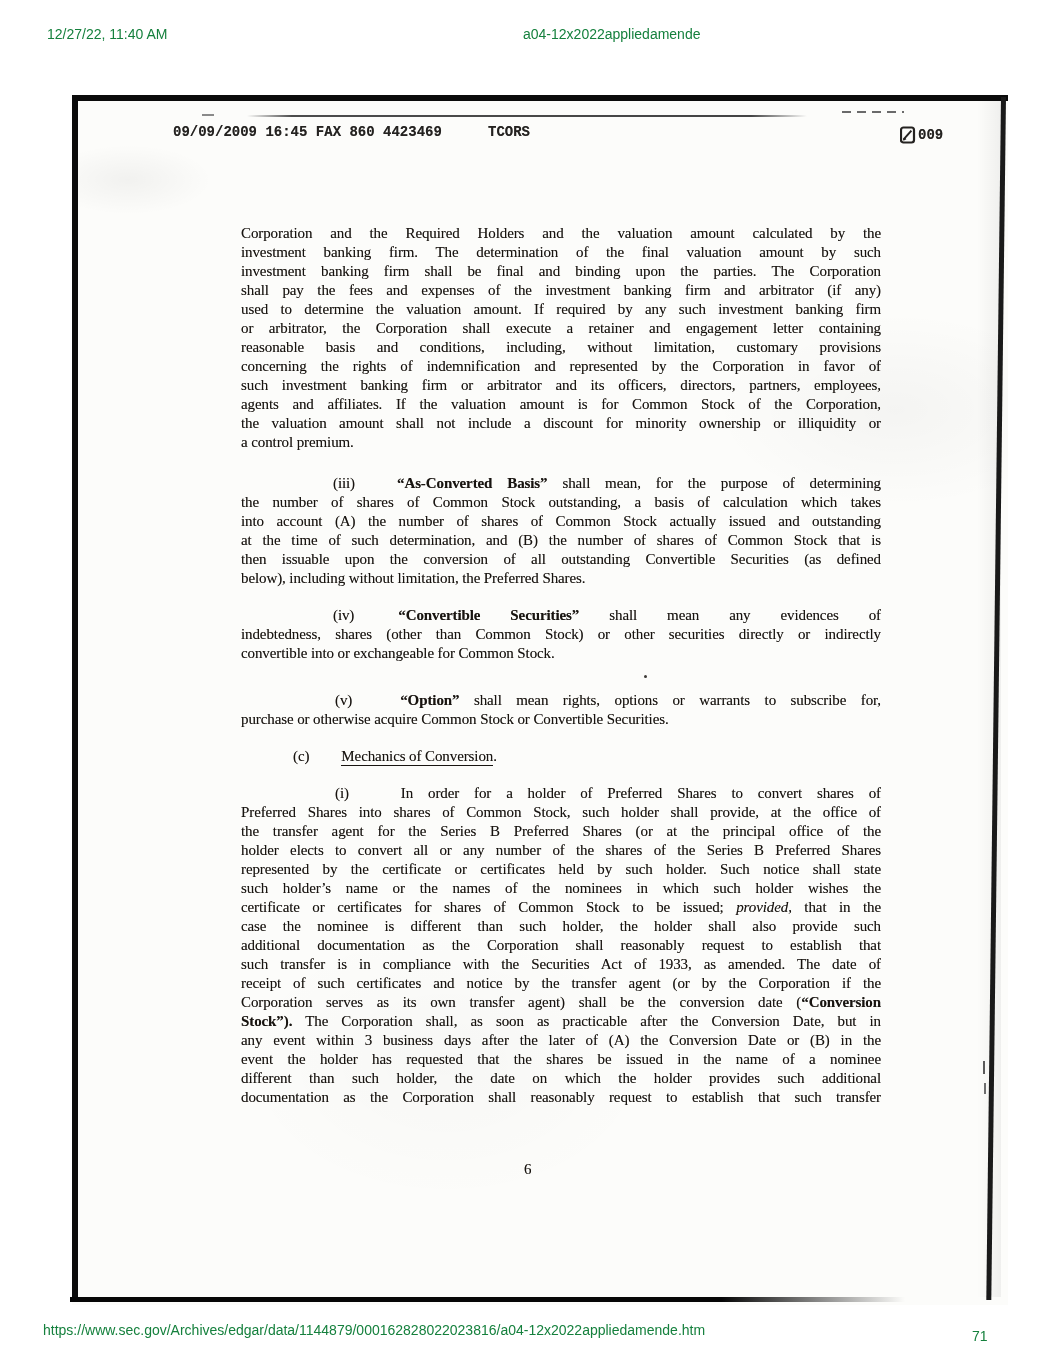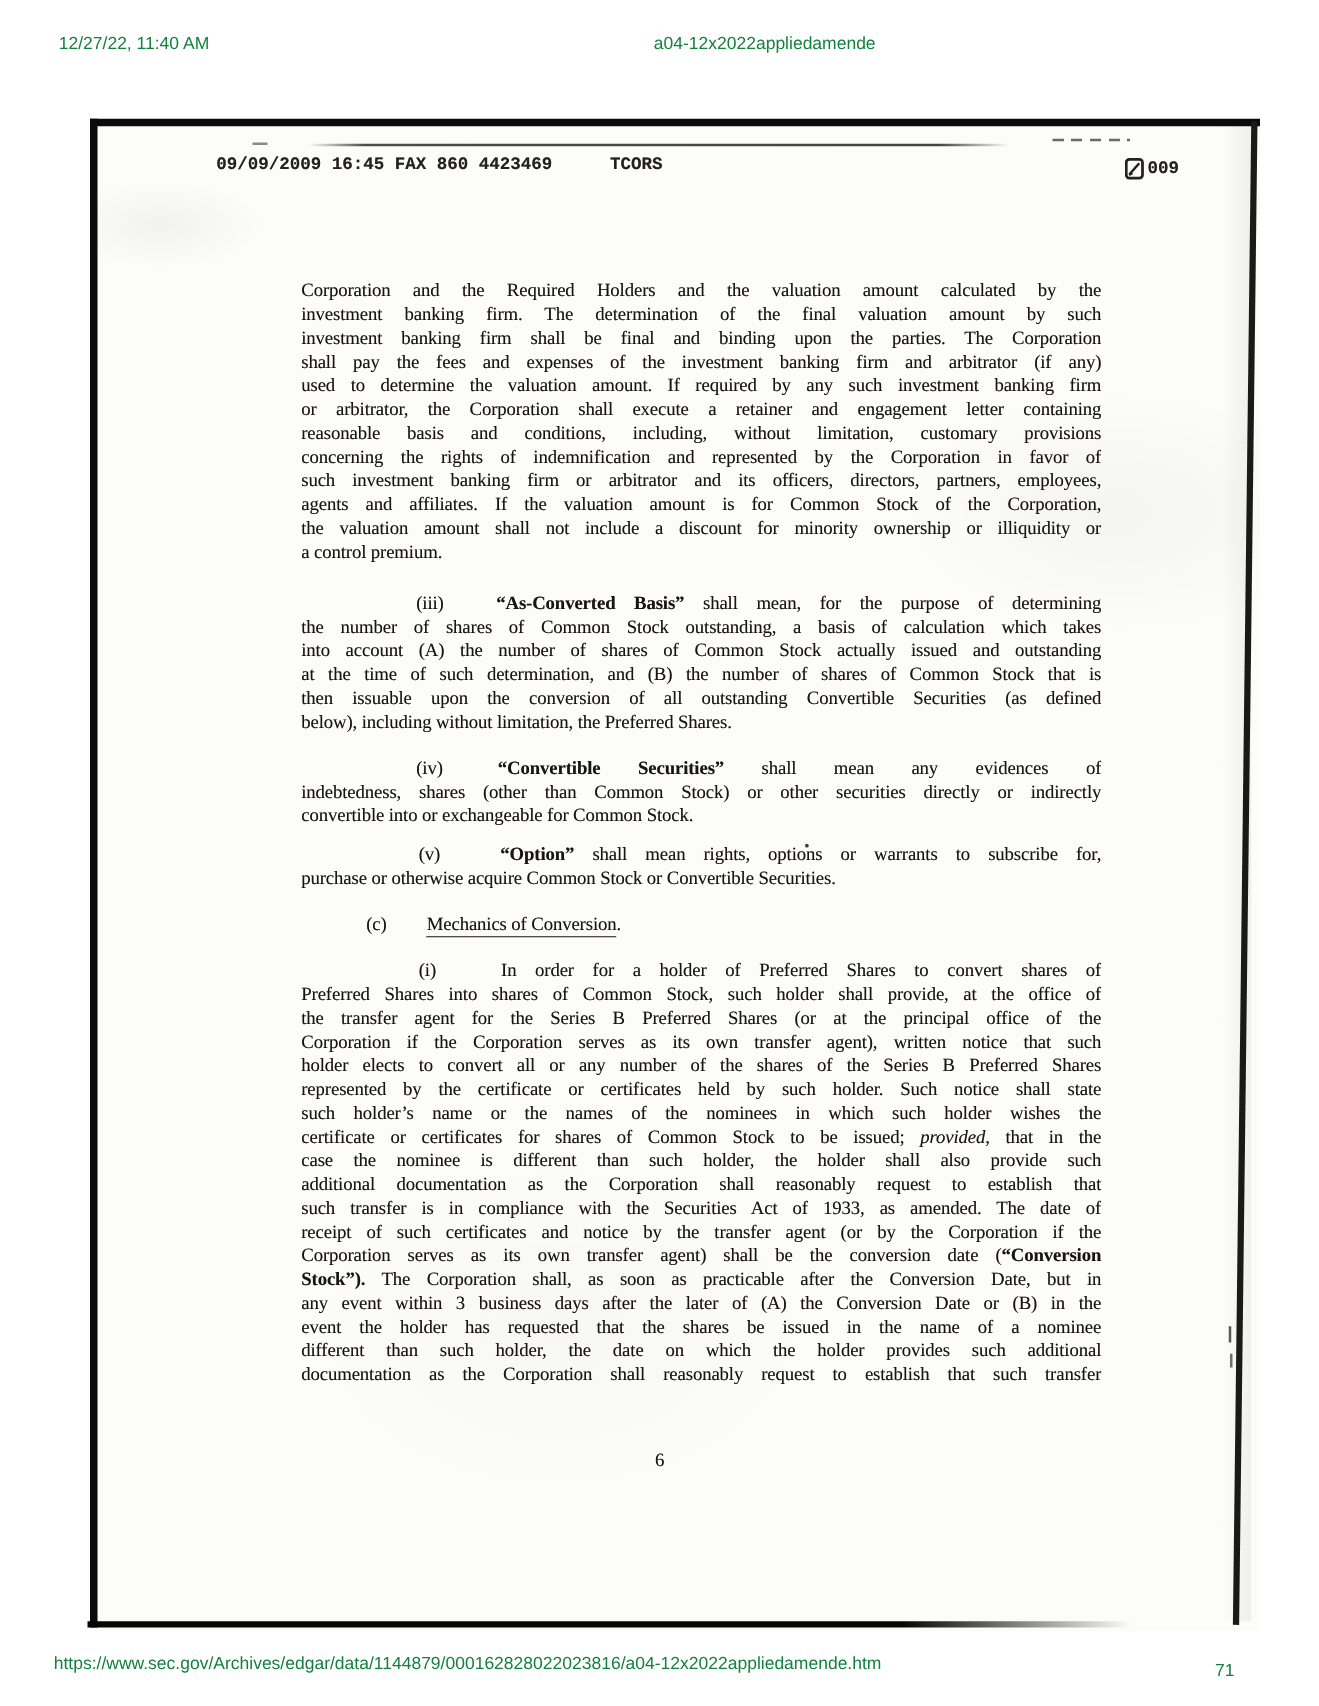--- a/index.html
+++ b/index.html
@@ -48,21 +48,21 @@
 
   
   .scanbody{
     position:absolute;left:169px;top:129px;width:640px;
     font-family:"Liberation Serif","DejaVu Serif",serif;
     font-size:15px;line-height:19px;letter-spacing:-0.1px;
     color:#181410;text-shadow:0 0 0.5px rgba(24,20,16,0.45);
   }
   .para{margin:0 0 18px 0;}
   .para:nth-child(1){margin-bottom:22px;}
-  .para:nth-child(3){margin-bottom:12px;}
+  .para:nth-child(3){margin-bottom:28px;}
   .line{height:19px;overflow:hidden;text-align:justify;text-align-last:justify;}
   .line.last{text-align-last:left;}
   .sp{display:inline-block;height:1px;}
   .b{font-weight:700;}
   .i{font-style:italic;}
   .u{border-bottom:1px solid #181410;padding-bottom:1px;margin-top:31px;}
 
   .pageno{position:absolute;left:452px;top:1066px;
     font-family:"Liberation Serif","DejaVu Serif",serif;font-size:15px;color:#181410;
     text-shadow:0 0 0.5px rgba(24,20,16,0.45);}
@@ -134,21 +134,20 @@
         <div class="line"><span class="sp" style="width: 94px;"></span>(v)<span class="sp" style="width: 48px;"></span><span class="b">“Option”</span> shall mean rights, options or warrants to subscribe for,</div>
         <div class="line last">purchase or otherwise acquire Common Stock or Convertible Securities.</div>
       </div>
     <div class="para">
         <div class="line last"><span class="sp" style="width: 52px;"></span>(c)<span class="sp" style="width: 32px;"></span><span class="u">Mechanics of Conversion</span>.</div>
       </div>
     <div class="para">
         <div class="line"><span class="sp" style="width: 94px;"></span>(i)<span class="sp" style="width: 52px;"></span>In order for a holder of Preferred Shares to convert shares of</div>
         <div class="line">Preferred Shares into shares of Common Stock, such holder shall provide, at the office of</div>
         <div class="line">the transfer agent for the Series B Preferred Shares (or at the principal office of the</div>
-        <div class="line">Corporation if the Corporation serves as its own transfer agent), written notice that such</div>
         <div class="line">holder elects to convert all or any number of the shares of the Series B Preferred Shares</div>
         <div class="line">represented by the certificate or certificates held by such holder. Such notice shall state</div>
         <div class="line">such holder’s name or the names of the nominees in which such holder wishes the</div>
         <div class="line">certificate or certificates for shares of Common Stock to be issued; <span class="i">provided,</span> that in the</div>
         <div class="line">case the nominee is different than such holder, the holder shall also provide such</div>
         <div class="line">additional documentation as the Corporation shall reasonably request to establish that</div>
         <div class="line">such transfer is in compliance with the Securities Act of 1933, as amended. The date of</div>
         <div class="line">receipt of such certificates and notice by the transfer agent (or by the Corporation if the</div>
         <div class="line">Corporation serves as its own transfer agent) shall be the conversion date (<span class="b">“Conversion</span></div>
         <div class="line"><span class="b">Stock”).</span> The Corporation shall, as soon as practicable after the Conversion Date, but in</div>

